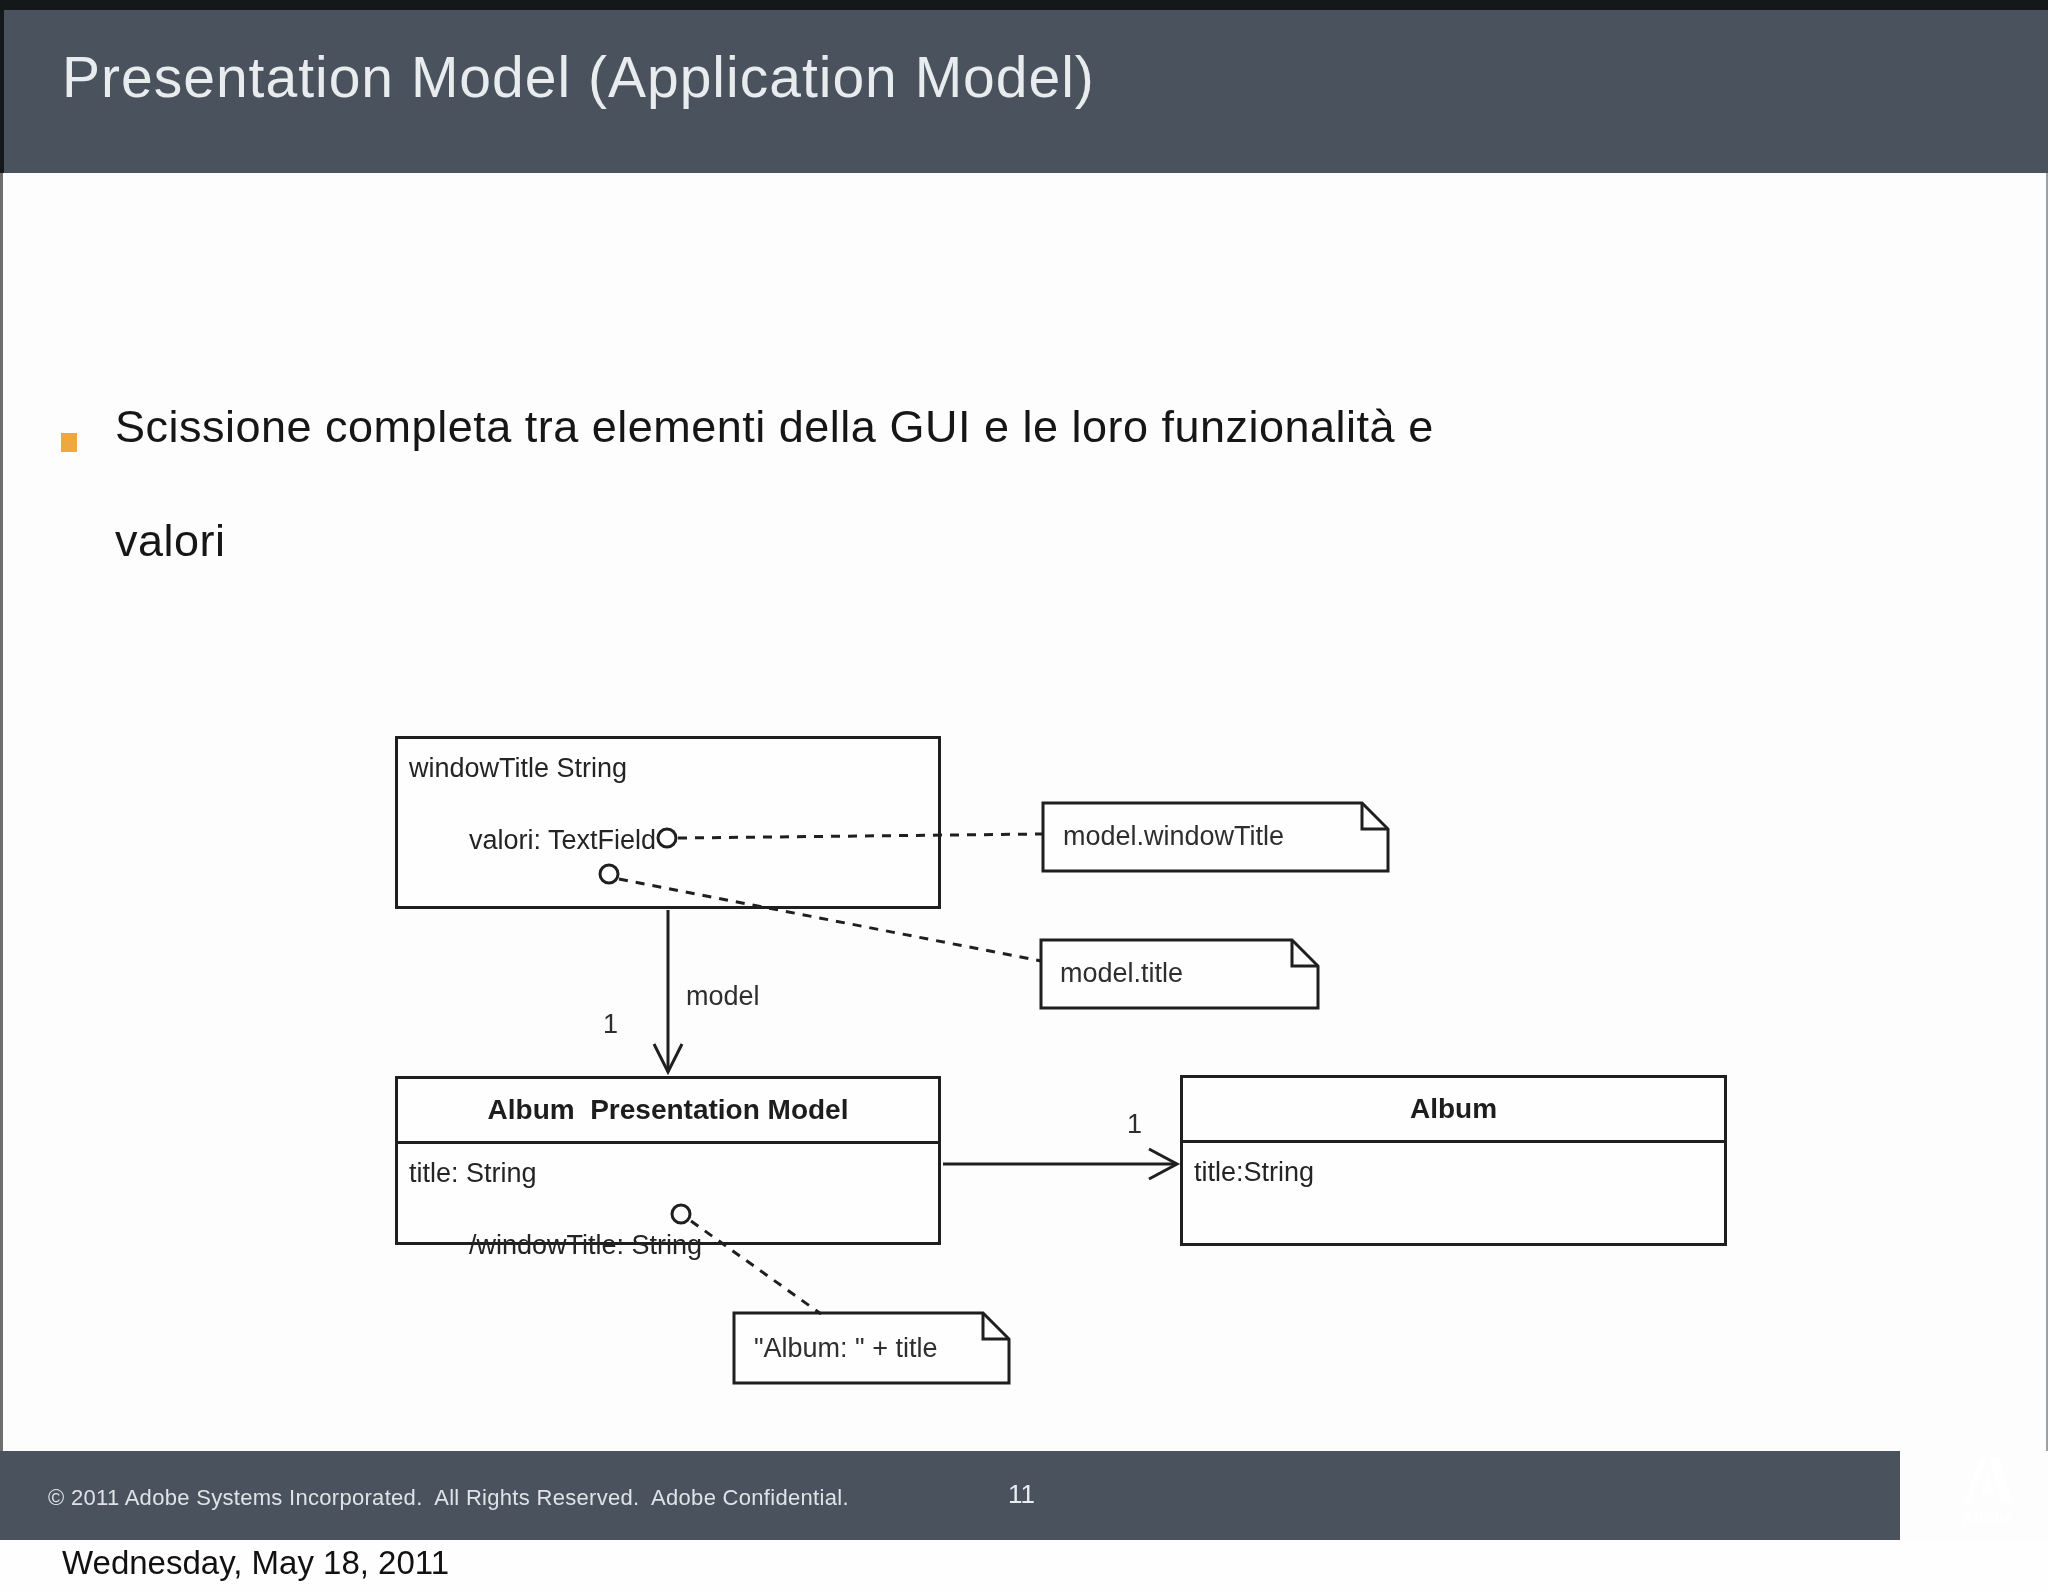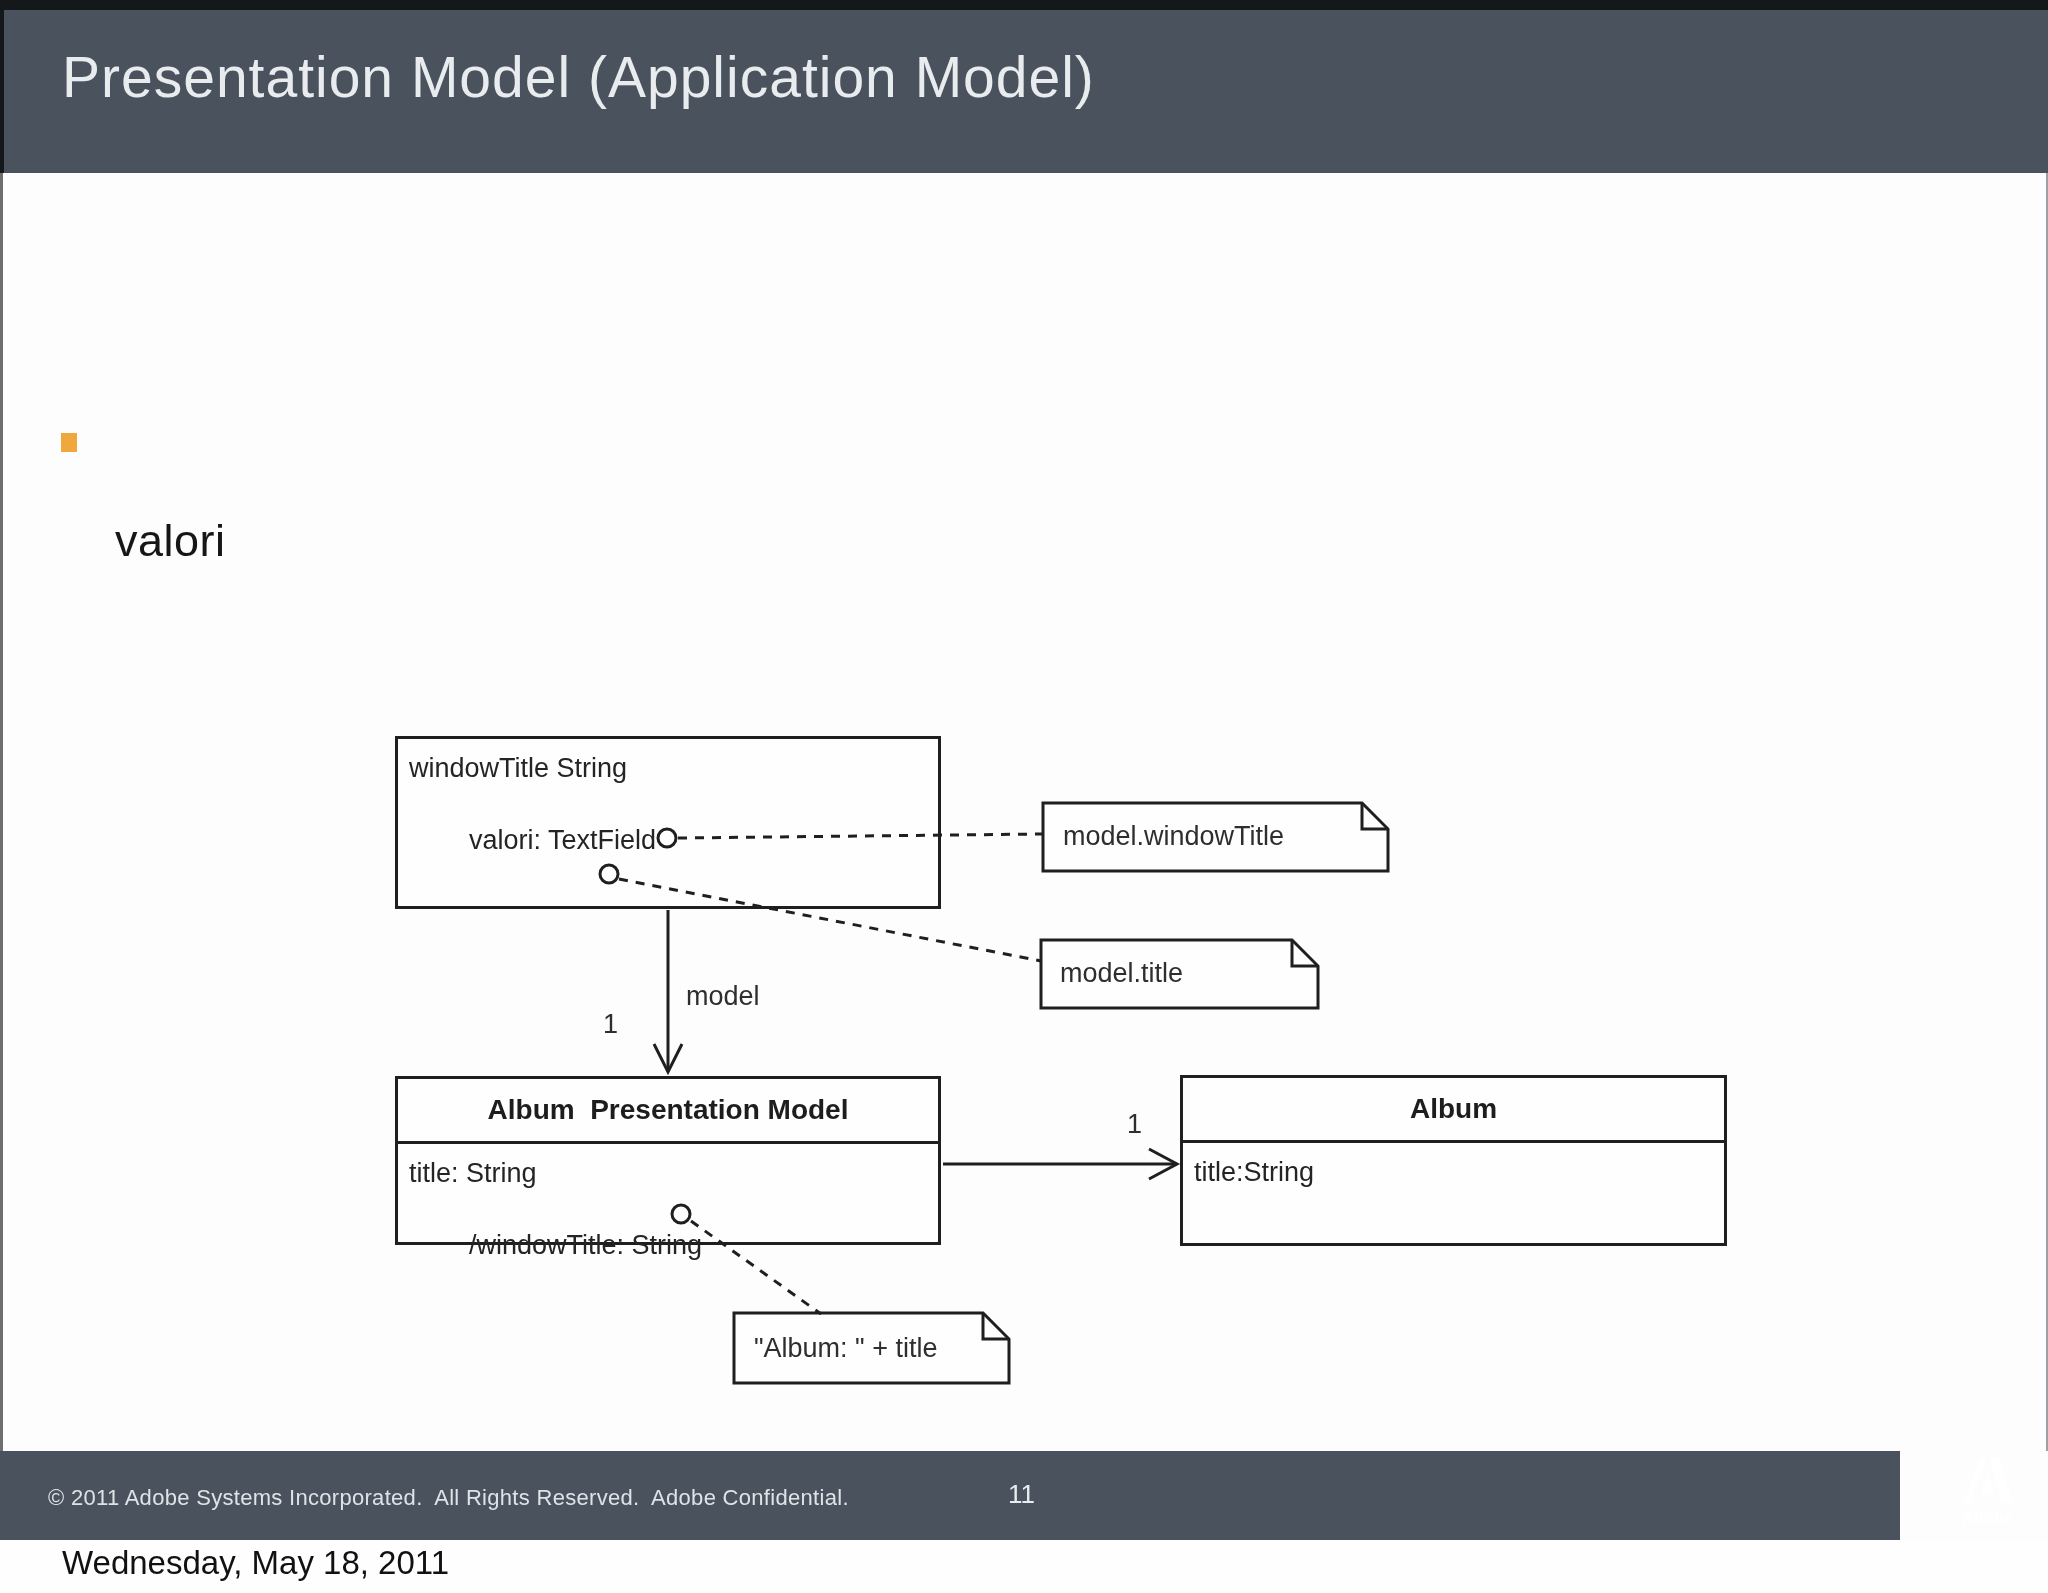--- a/index.html
+++ b/index.html
@@ -79,20 +79,21 @@
 <div class="slide">
 
   <div class="abs top-edge"></div>
 
   <div class="abs header">
     <div class="header-title">Presentation Model (Application Model)</div>
   </div>
 
   <div class="abs content">
     <div class="abs bullet-square"></div>
+    <div class="abs bullet-line1">Scissione completa tra elementi della GUI e le loro funzionalità e</div>
     <div class="abs bullet-line2">valori</div>
 
     <div class="abs uml-box box-albumtitle">
       <div class="uml-attrs"><span>windowTitle String</span><br>
         <span>valori: TextField</span>
       </div>
     </div>
 
     <div class="abs uml-box box-apm">
       <span class="uml-title">Album  Presentation Model</span>

